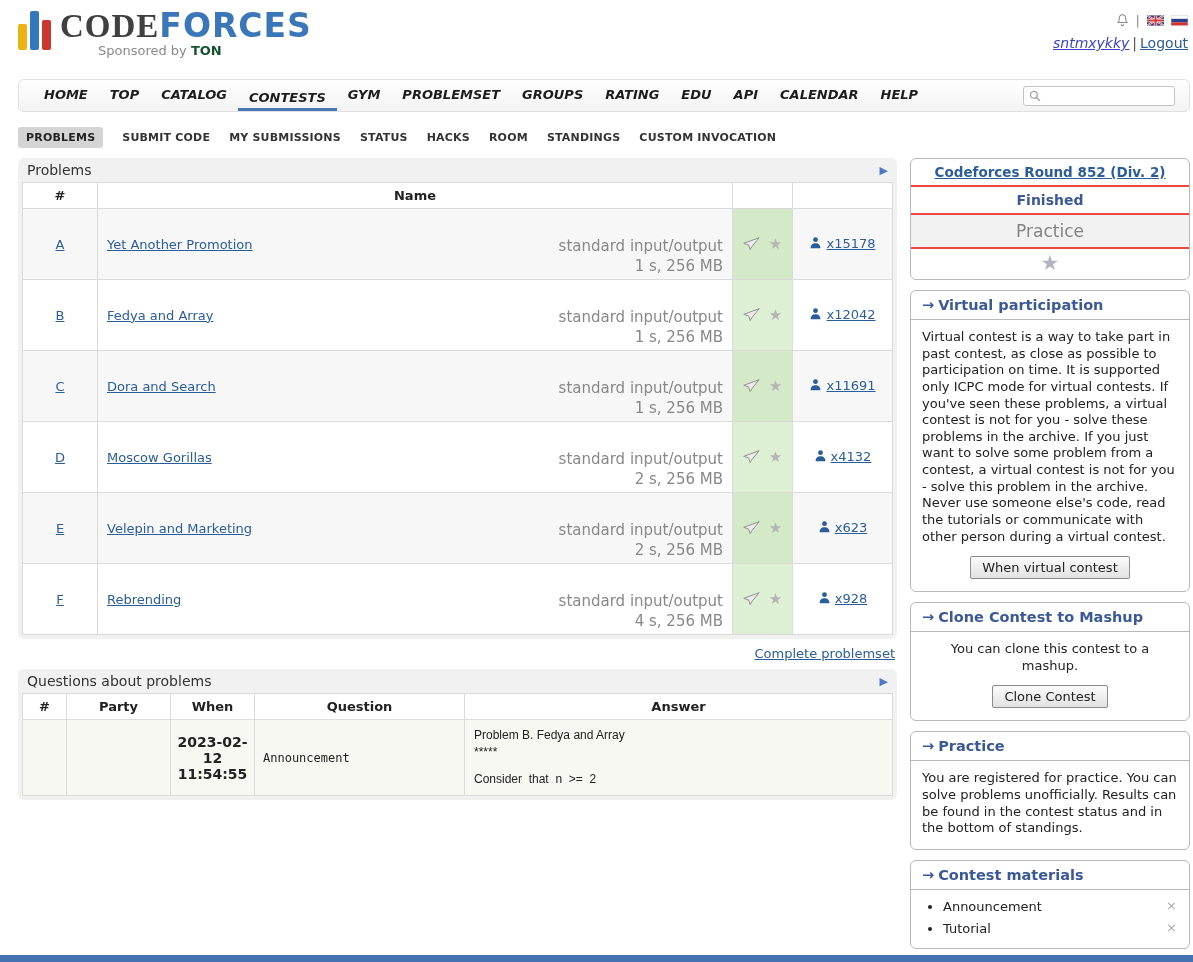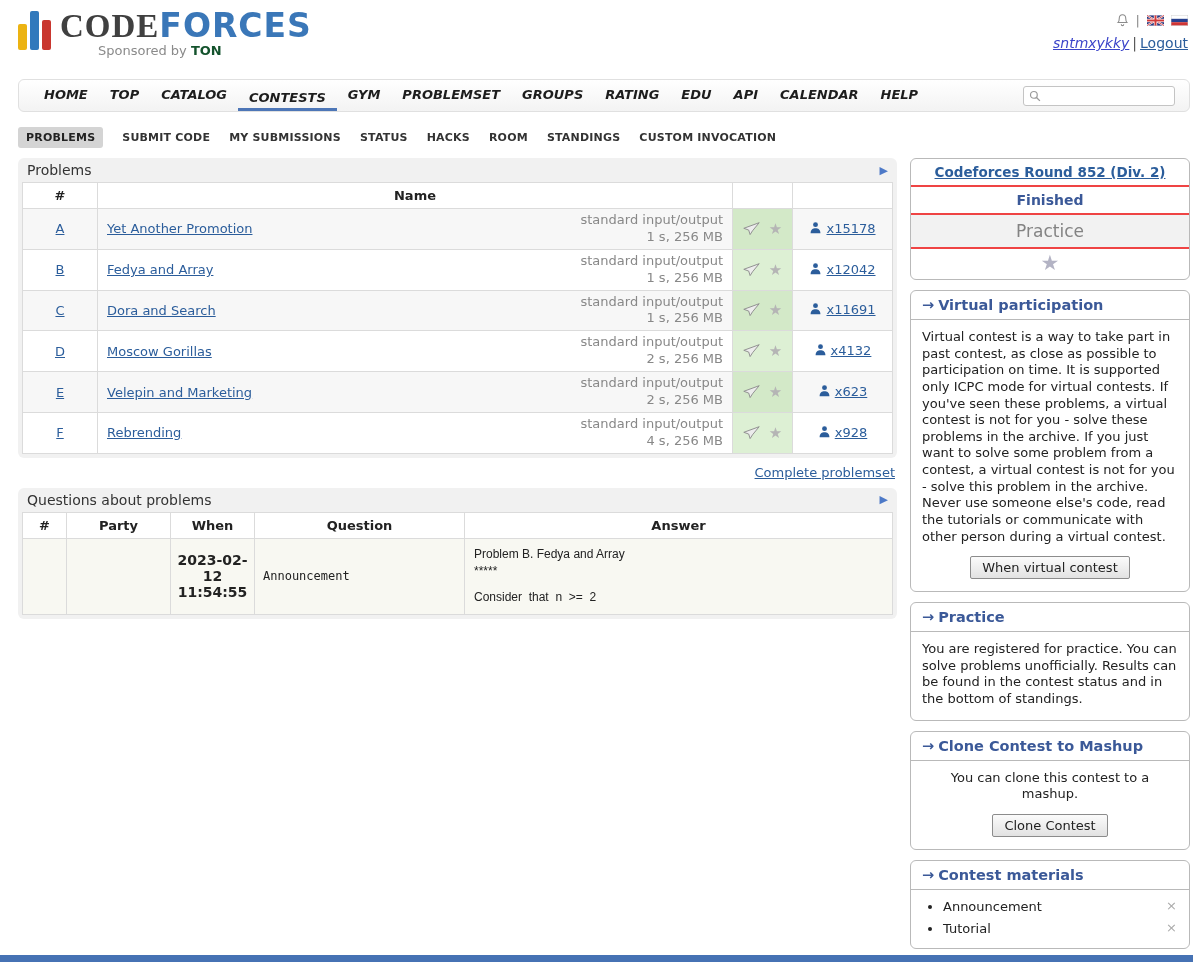--- a/index.html
+++ b/index.html
@@ -60,21 +60,21 @@
   .dt-caption { display:flex; justify-content:space-between; align-items:center; padding:4px 5px 4px; font-size:14px; color:#333; }
   .dt-arrow { color:#4d79c7; font-size:11px; cursor:pointer; }
   .datatable table { width:100%; border-collapse:collapse; background:#fff; table-layout:fixed; }
   .datatable th, .datatable td { border:1px solid #dbdbdb; }
   .datatable th { font-weight:bold; font-size:13px; padding:5px 4px; background:#fff; }
 
   
   td.c-idx { text-align:center; }
   td.c-name { padding:3px 9px; }
   .nm-wrap { display:flex; justify-content:space-between; align-items:center; min-height:30px; }
-  .io { text-align:right; color:#888; font-size:13px; line-height:1.3; }
+  .io { text-align:right; color:#888; font-size:15px; line-height:1.3;margin-top:25px; }
   td.c-act { text-align:center; background:#ddf0d4; }
   td.c-solved { text-align:center; }
   tr.odd td { background:#f7f7f7; }
   tr.odd td.c-act { background:#d3e9c8; }
   .c-act .star { color:#b5b5b5; font-size:15px; margin-left:5px; cursor:pointer; }
   .c-act .plane { cursor:pointer; }
   .c-act svg { vertical-align:-2px; }
   .solved-link { display:inline-flex; align-items:flex-start; gap:4px; }
   .solved-link svg { display:block; }
 
@@ -448,31 +448,31 @@
 
       <div class="roundbox">
         <div class="sbox-title"><span class="arr">→</span><span>Virtual participation</span></div>
         <div class="sbox-body">
           <p>Virtual contest is a way to take part in past contest, as close as possible to participation on time. It is supported only ICPC mode for virtual contests. If you've seen these problems, a virtual contest is not for you - solve these problems in the archive. If you just want to solve some problem from a contest, a virtual contest is not for you - solve this problem in the archive. Never use someone else's code, read the tutorials or communicate with other person during a virtual contest.</p>
           <div class="btn-row"><button class="btn">When virtual contest</button></div>
         </div>
       </div>
 
       <div class="roundbox">
-        <div class="sbox-title"><span class="arr">→</span><span>Practice</span></div>
-        <div class="sbox-body">
-          <p>You are registered for practice. You can solve problems unofficially. Results can be found in the contest status and in the bottom of standings.</p>
-        </div>
-      </div>
-
-      <div class="roundbox">
         <div class="sbox-title"><span class="arr">→</span><span>Clone Contest to Mashup</span></div>
         <div class="sbox-body centered">
           <p>You can clone this contest to a mashup.</p>
           <div class="btn-row"><button class="btn">Clone Contest</button></div>
+        </div>
+      </div>
+
+      <div class="roundbox">
+        <div class="sbox-title"><span class="arr">→</span><span>Practice</span></div>
+        <div class="sbox-body">
+          <p>You are registered for practice. You can solve problems unofficially. Results can be found in the contest status and in the bottom of standings.</p>
         </div>
       </div>
 
       <div class="roundbox">
         <div class="sbox-title"><span class="arr">→</span><span>Contest materials</span></div>
         <ul class="materials">
           <li>
             <span>Announcement</span>
             <span class="x">×</span>
           </li>

